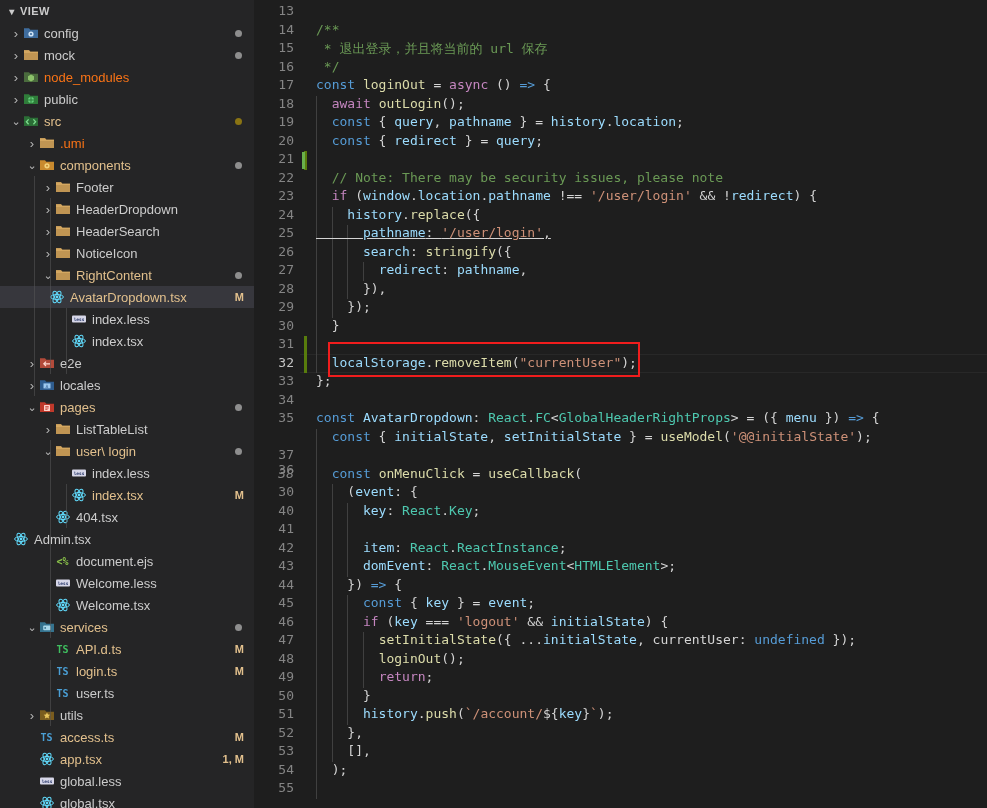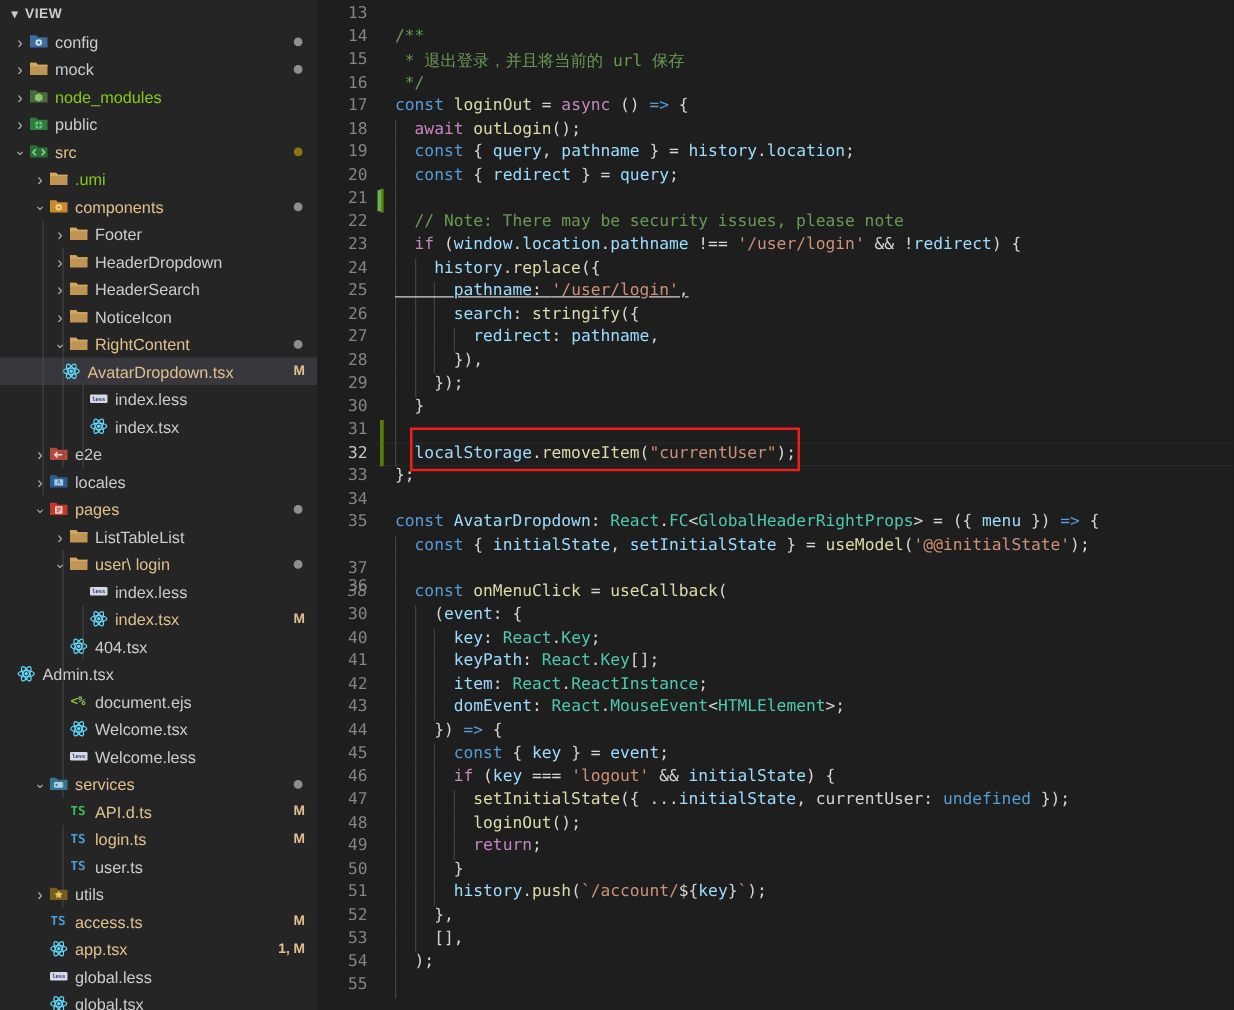--- a/index.html
+++ b/index.html
@@ -39,21 +39,21 @@
     width:12px;min-width:12px;text-align:center;
     font-size:9px;color:#cccccc;opacity:.85;
   }
   .row .twist.empty{visibility:hidden;}
   .row .ico{
     width:17px;min-width:17px;height:16px;
     display:flex;align-items:center;justify-content:center;
     margin-right:5px;
   }
   .row .label{color:#cccccc;letter-spacing:0px;}
-  .row .label.dim{color:#84cc16;text-align:right;}
+  .row .label.dim{color:#f97316;text-align:right;}
   .row .label.orange{color:#e2c08d;}
   .row .badge{
     position:absolute;right:10px;
     font-size:11px;font-weight:bold;
   }
   .row .dot{
     position:absolute;right:12px;
     width:7px;height:7px;border-radius:50%;
   }
   .indent-guide{
@@ -392,37 +392,37 @@
           <span class="twist empty">›</span>
           <span class="ico">
             <span style="font:bold 10px 'DejaVu Sans Mono',monospace;color:#8bc34a;">&lt;%</span>
           </span>
           <span class="label">document.ejs</span>
         </div>
         <div class="row" style="padding-left: 42px;">
           <span class="twist empty">›</span>
           <span class="ico">
             <svg width="16" height="16" viewBox="0 0 16 16">
-              <ellipse cx="8" cy="8" rx="6.4" ry="2.5" fill="none" stroke="#61dafb" stroke-width="1"></ellipse>
-              <ellipse cx="8" cy="8" rx="6.4" ry="2.5" fill="none" stroke="#61dafb" stroke-width="1" transform="rotate(60 8 8)"></ellipse>
-              <ellipse cx="8" cy="8" rx="6.4" ry="2.5" fill="none" stroke="#61dafb" stroke-width="1" transform="rotate(120 8 8)"></ellipse>
-              <circle cx="8" cy="8" r="1.4" fill="#61dafb"></circle>
-            </svg>
-          </span>
-          <span class="label">Welcome.tsx</span>
-        </div>
-        <div class="row" style="padding-left: 42px;">
-          <span class="twist empty">›</span>
-          <span class="ico">
-            <svg width="16" height="16" viewBox="0 0 16 16">
               <rect x="1" y="4.6" width="14" height="6.8" rx="1" fill="#d7d7e8"></rect>
               <text x="8" y="9.7" font-size="4.4" text-anchor="middle" fill="#2b3a6b" font-family="monospace" font-weight="bold">less</text>
             </svg>
           </span>
           <span class="label">Welcome.less</span>
+        </div>
+        <div class="row" style="padding-left: 42px;">
+          <span class="twist empty">›</span>
+          <span class="ico">
+            <svg width="16" height="16" viewBox="0 0 16 16">
+              <ellipse cx="8" cy="8" rx="6.4" ry="2.5" fill="none" stroke="#61dafb" stroke-width="1"></ellipse>
+              <ellipse cx="8" cy="8" rx="6.4" ry="2.5" fill="none" stroke="#61dafb" stroke-width="1" transform="rotate(60 8 8)"></ellipse>
+              <ellipse cx="8" cy="8" rx="6.4" ry="2.5" fill="none" stroke="#61dafb" stroke-width="1" transform="rotate(120 8 8)"></ellipse>
+              <circle cx="8" cy="8" r="1.4" fill="#61dafb"></circle>
+            </svg>
+          </span>
+          <span class="label">Welcome.tsx</span>
         </div>
         <div class="row" style="padding-left: 26px;">
           <span class="twist" style="font-size: 11px; line-height: 6px;">⌄</span>
           <span class="ico">
             <svg width="16" height="16" viewBox="0 0 16 16">
               <path d="M1 3.2h5l1.3 1.6H15v8.2H1z" fill="#35738f"></path>
               <rect x="4.2" y="6.6" width="7.6" height="4.6" rx="1" fill="#a9d8ea"></rect>
               <circle cx="6.2" cy="8.9" r=".9" fill="#35738f"></circle>
             </svg>
           </span>
@@ -645,21 +645,20 @@
         <div class="codeline" style="top: 428.5px;"><span class="t-pln">  </span><span class="t-key">const</span><span class="t-pln"> { </span><span class="t-var">initialState</span><span class="t-pln">, </span><span class="t-var">setInitialState</span><span class="t-pln"> } = </span><span class="t-fn">useModel</span><span class="t-pln">(</span><span class="t-str">'@@initialState'</span><span class="t-pln">);</span></div>
         <div class="ln" style="top: 447px;">37</div>
         <div class="codeline" style="top: 447px;"></div>
         <div class="ln" style="top: 465.5px; font-style: italic;">38</div>
         <div class="codeline" style="top: 465.5px;"><span class="t-pln">  </span><span class="t-key">const</span><span class="t-pln"> </span><span class="t-fn">onMenuClick</span><span class="t-pln"> = </span><span class="t-fn">useCallback</span><span class="t-pln">(</span></div>
         <div class="ln" style="top: 484px;">30</div>
         <div class="codeline" style="top: 484px;"><span class="t-pln">    (</span><span class="t-var">event</span><span class="t-pln">: {</span></div>
         <div class="ln" style="top: 502.5px;">40</div>
         <div class="codeline" style="top: 502.5px;"><span class="t-pln">      </span><span class="t-var">key</span><span class="t-pln">: </span><span class="t-type">React</span><span class="t-pln">.</span><span class="t-type">Key</span><span class="t-pln">;</span></div>
         <div class="ln" style="top: 521px;">41</div>
-        <div class="codeline" style="top: 521px;"><span class="t-pln">      </span><span class="t-var">keyPath</span><span class="t-pln">: </span><span class="t-type">React</span><span class="t-pln">.</span><span class="t-type">Key</span><span class="t-pln">[];</span></div>
         <div class="ln" style="top: 539.5px;">42</div>
         <div class="codeline" style="top: 539.5px;"><span class="t-pln">      </span><span class="t-var">item</span><span class="t-pln">: </span><span class="t-type">React</span><span class="t-pln">.</span><span class="t-type">ReactInstance</span><span class="t-pln">;</span></div>
         <div class="ln" style="top: 558px;">43</div>
         <div class="codeline" style="top: 558px;"><span class="t-pln">      </span><span class="t-var">domEvent</span><span class="t-pln">: </span><span class="t-type">React</span><span class="t-pln">.</span><span class="t-type">MouseEvent</span><span class="t-pln">&lt;</span><span class="t-type">HTMLElement</span><span class="t-pln">&gt;;</span></div>
         <div class="ln" style="top: 576.5px;">44</div>
         <div class="codeline" style="top: 576.5px;"><span class="t-pln">    }) </span><span class="t-key">=&gt;</span><span class="t-pln"> {</span></div>
         <div class="ln" style="top: 595px;">45</div>
         <div class="codeline" style="top: 595px;"><span class="t-pln">      </span><span class="t-key">const</span><span class="t-pln"> { </span><span class="t-var">key</span><span class="t-pln"> } = </span><span class="t-var">event</span><span class="t-pln">;</span></div>
         <div class="ln" style="top: 613.5px;">46</div>
         <div class="codeline" style="top: 613.5px;"><span class="t-pln">      </span><span class="t-ctl">if</span><span class="t-pln"> (</span><span class="t-var">key</span><span class="t-pln"> === </span><span class="t-str">'logout'</span><span class="t-pln"> &amp;&amp; </span><span class="t-var">initialState</span><span class="t-pln">) {</span></div>

